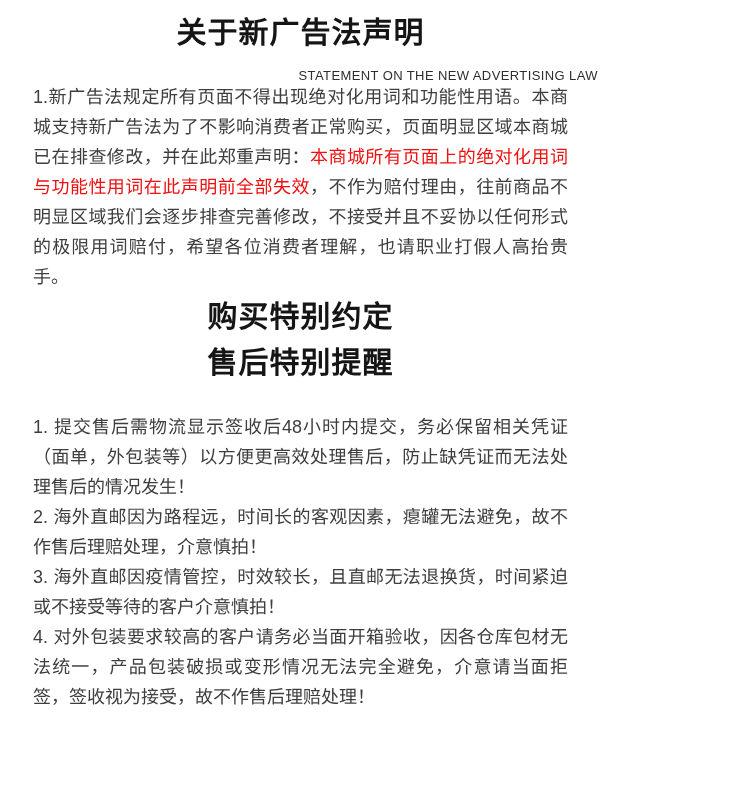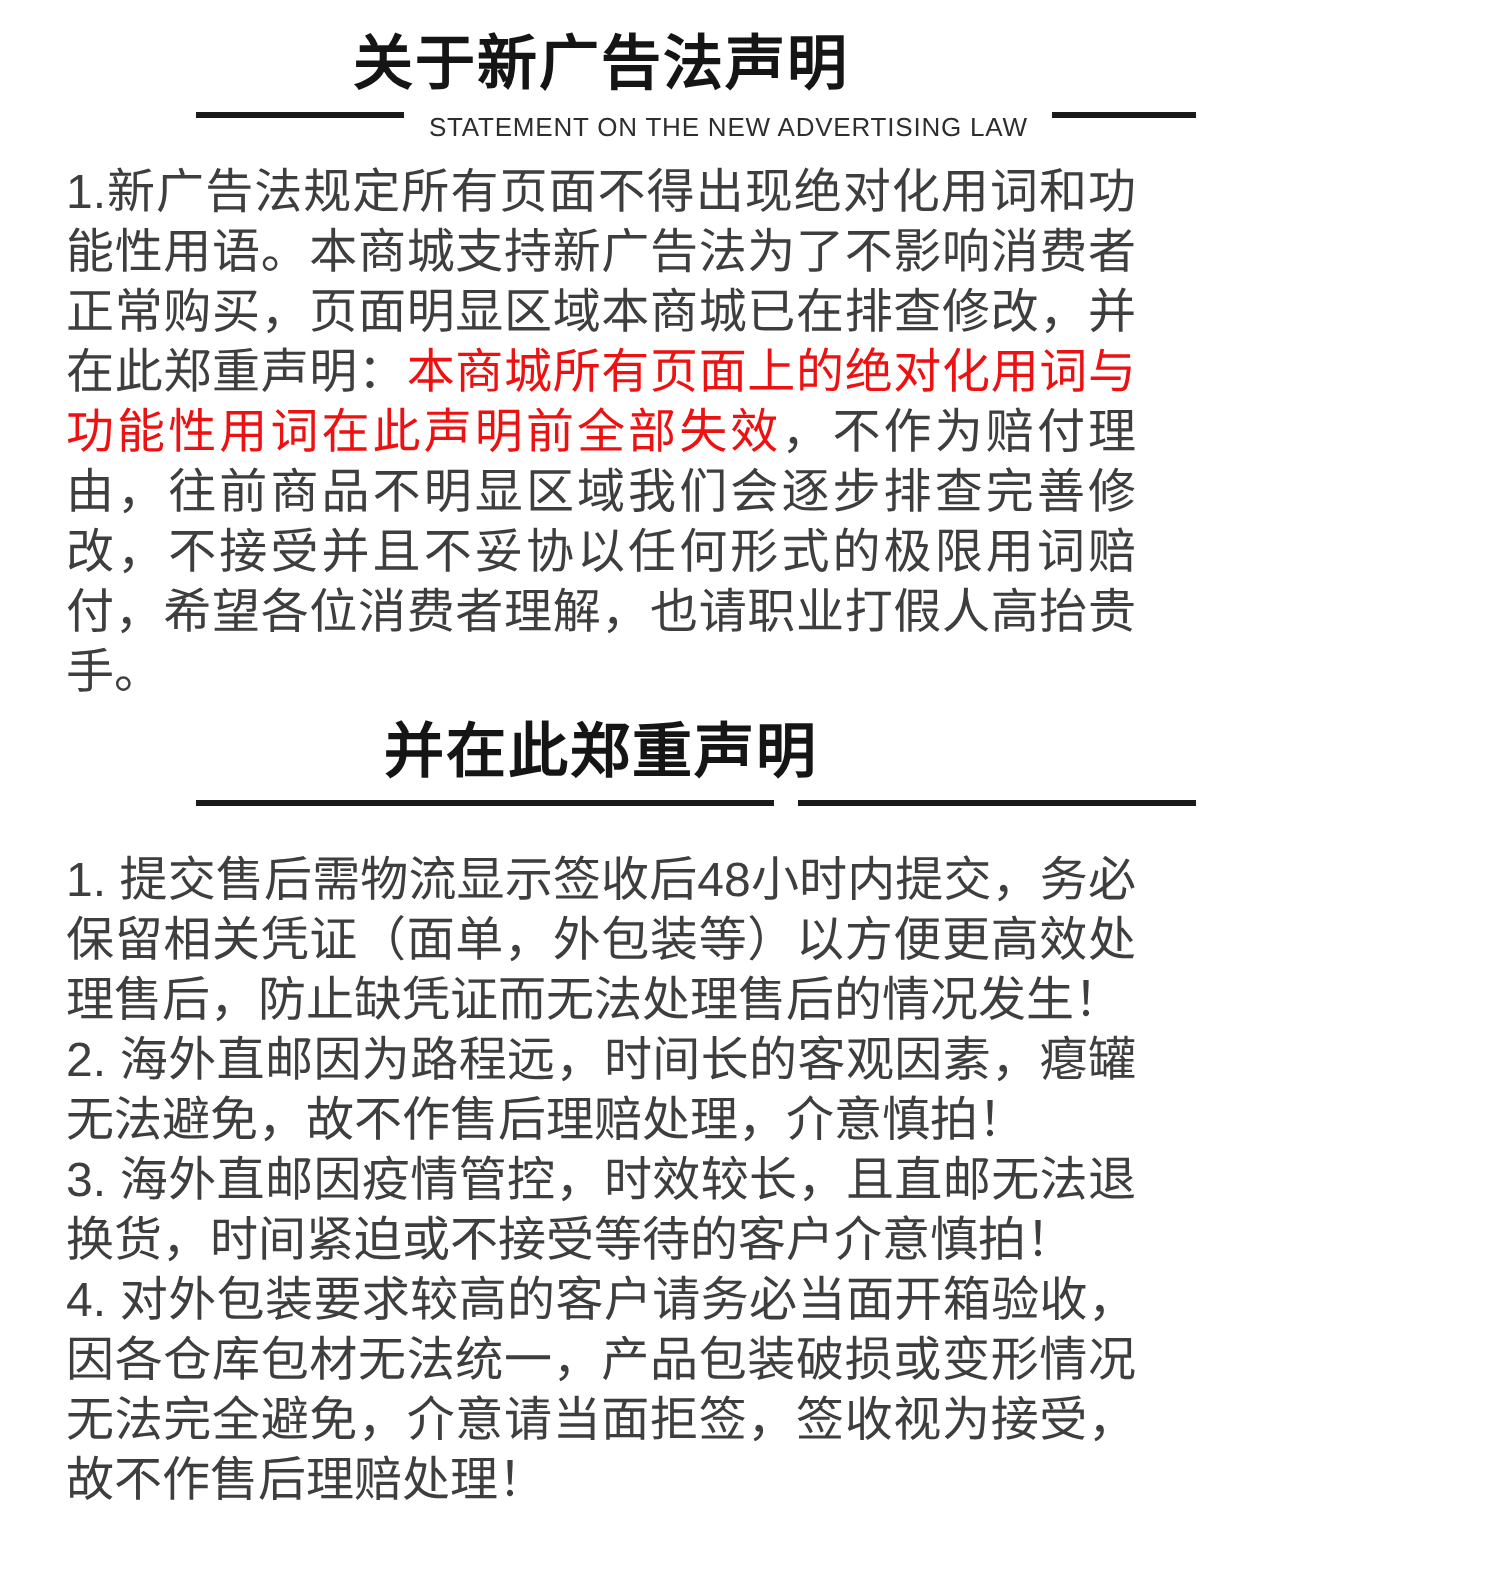--- a/index.html
+++ b/index.html
@@ -30,40 +30,41 @@
     line-height: 42px;
     letter-spacing: 1px;
     color: var(--heading-color);
     text-align: center;
   }
   .section-subtitle {
     width: 500px;
     margin: 2px 0 0 65px;
     height: 18px;
     display: flex;
-    align-items: flex-start;
+    align-items: flex-end;
     gap: 12px;
+    flex-direction: column;
   }
   .section-subtitle .rule {
     height: 3px;
     background: var(--rule-color);
   }
   .rule-left  { flex: 1.45 1 0; }
   .rule-right { flex: 1 1 0; }
   .section-subtitle .label {
     flex: 0 0 auto;
     font-size: 13px;
     letter-spacing: 0.4px;
     color: #2e2e2e;
     white-space: nowrap;
   }
   .body-text { margin-top: 8px; }
   .body-text p {
     margin: 0;
-    font-size: 24px;
+    font-size: 18px;
     line-height: 30px;
     color: var(--body-color);
     text-align: justify;
   }
   .body-text p span.red { color: var(--red-color); }
 </style>
 </head>
 <body>
 
 <div class="page">
@@ -74,24 +75,25 @@
       <span class="rule rule-left"></span>
       <span class="label">STATEMENT ON THE NEW ADVERTISING LAW</span>
       <span class="rule rule-right"></span>
     </div>
     <div class="body-text">
       <p><span>1.新广告法规定所有页面不得出现绝对化用词和功能性用语。本商城支持新广告法为了不影响消费者正常购买，页面明显区域本商城已在排查修改，并在此郑重声明：</span><span class="red">本商城所有页面上的绝对化用词与功能性用词在此声明前全部失效</span><span>，不作为赔付理由，往前商品不明显区域我们会逐步排查完善修改，不接受并且不妥协以任何形式的极限用词赔付，希望各位消费者理解，也请职业打假人高抬贵手。</span></p>
     </div>
   </section>
 
   <section>
+    <h2 class="section-title">购买特别约定</h2>
   </section>
 
   <section>
-    <h2 class="section-title">并在此郑重声明</h2>
+    <h2 class="section-title">售后特别提醒</h2>
     <div class="section-subtitle">
       <span class="rule rule-left"></span>
       <span class="rule rule-right"></span>
     </div>
     <div class="body-text">
       <p><span>1. 提交售后需物流显示签收后48小时内提交，务必保留相关凭证（面单，外包装等）以方便更高效处理售后，防止缺凭证而无法处理售后的情况发生！</span></p>
       <p><span>2. 海外直邮因为路程远，时间长的客观因素，瘪罐无法避免，故不作售后理赔处理，介意慎拍！</span></p>
       <p><span>3. 海外直邮因疫情管控，时效较长，且直邮无法退换货，时间紧迫或不接受等待的客户介意慎拍！</span></p>
       <p><span>4. 对外包装要求较高的客户请务必当面开箱验收，因各仓库包材无法统一，产品包装破损或变形情况无法完全避免，介意请当面拒签，签收视为接受，故不作售后理赔处理！</span></p>
     </div>

